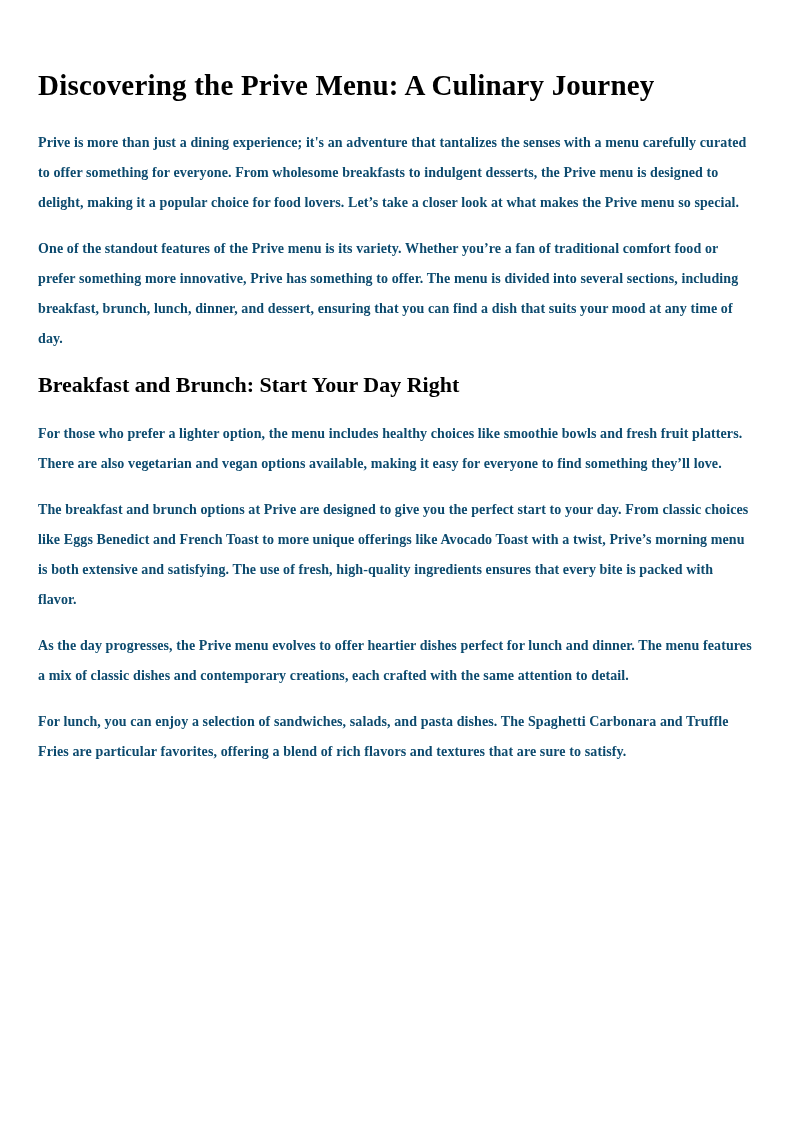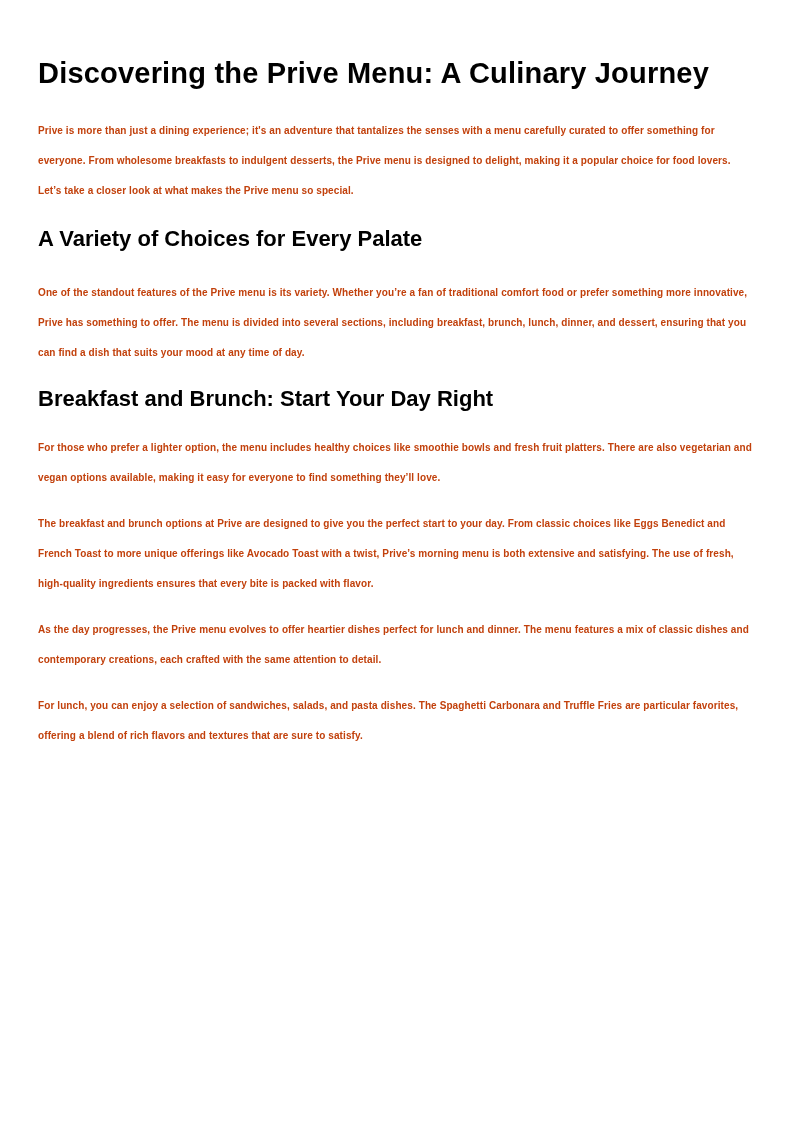--- a/index.html
+++ b/index.html
@@ -6,22 +6,22 @@
     margin: 0;
     padding: 0;
     background: #ffffff;
   }
   .page {
     position: relative;
     width: 704px;
     min-height: 1123px;
     box-sizing: border-box;
     background: #ffffff;
-    padding: 44px 38px 40px 38px;
-    font-family: Liberation Sans, sans-serif;
+    padding: 56px 38px 40px 38px;
+    font-family: Liberation Serif, serif;
     color: #111111;
   }
   article {
     width: 718px;
   }
   h1 {
     font-size: 29px;
     line-height: 58px;
     font-weight: 700;
     color: #000000;
@@ -36,39 +36,38 @@
     margin: 0 0 22px 0;
   }
   h3 {
     font-size: 22px;
     line-height: 30px;
     font-weight: 700;
     color: #000000;
     margin: 0 0 19px 0;
   }
   p {
-    font-size: 10px;
+    font-size: 14px;
     line-height: 30px;
     font-weight: 600;
-    color: #c2410c;
+    color: #0c4a6e;
     margin: 0 4px 16px 0;
     letter-spacing: 0.1px;
   }
 </style>
 </head>
 <body>
 
 <div class="page">
   <article>
 
     <h1>Discovering the Prive Menu: A Culinary Journey</h1>
 
     <p>Prive is more than just a dining experience; it's an adventure that tantalizes the senses with a menu carefully curated to offer something for everyone. From wholesome breakfasts to indulgent desserts, the Prive menu is designed to delight, making it a popular choice for food lovers. Let’s take a closer look at what makes the Prive menu so special.</p>
 
-    <h2>A Variety of Choices for Every Palate</h2>
 
     <p>One of the standout features of the Prive menu is its variety. Whether you’re a fan of traditional comfort food or prefer something more innovative, Prive has something to offer. The menu is divided into several sections, including breakfast, brunch, lunch, dinner, and dessert, ensuring that you can find a dish that suits your mood at any time of day.</p>
 
     <h3>Breakfast and Brunch: Start Your Day Right</h3>
 
     <p>For those who prefer a lighter option, the menu includes healthy choices like smoothie bowls and fresh fruit platters. There are also vegetarian and vegan options available, making it easy for everyone to find something they’ll love.</p>
 
     <p>The breakfast and brunch options at Prive are designed to give you the perfect start to your day. From classic choices like Eggs Benedict and French Toast to more unique offerings like Avocado Toast with a twist, Prive’s morning menu is both extensive and satisfying. The use of fresh, high-quality ingredients ensures that every bite is packed with flavor.</p>
 
 

